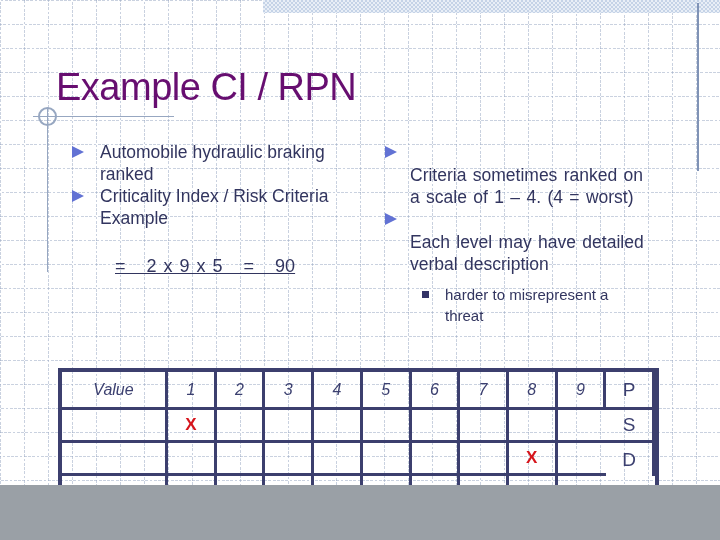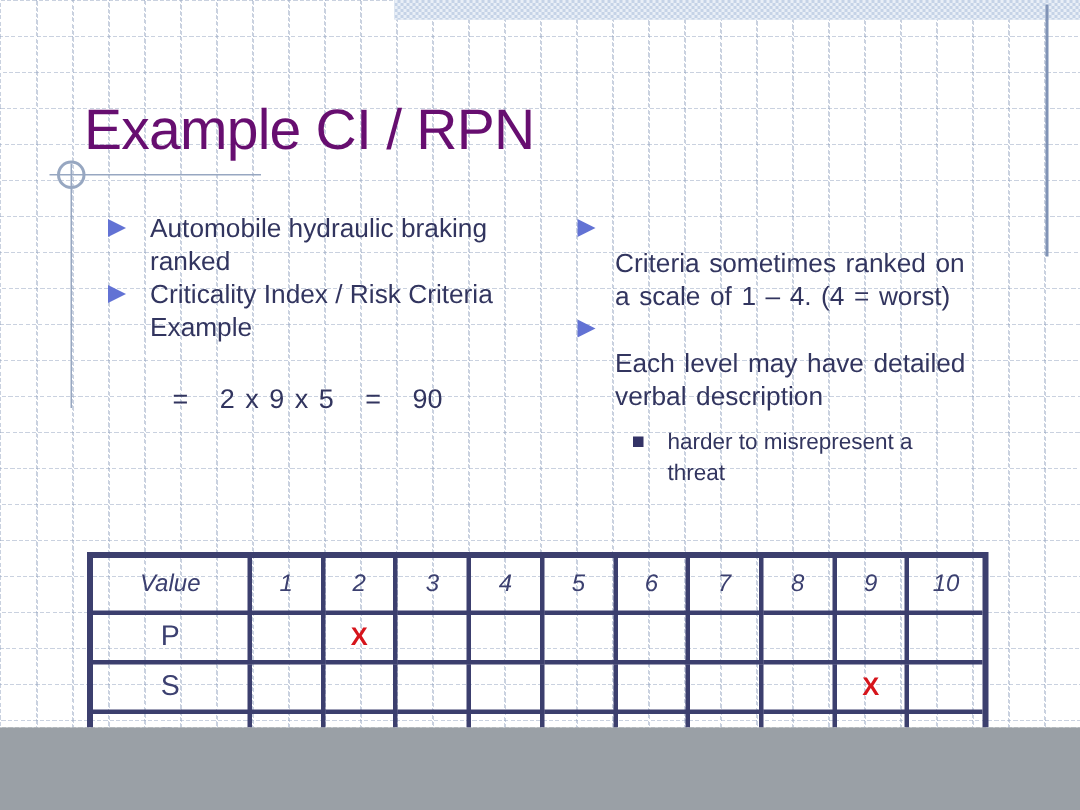--- a/index.html
+++ b/index.html
@@ -42,21 +42,21 @@
     border-left:12px solid #6272d4;
     border-top:6px solid transparent;
     border-bottom:6px solid transparent;
   }
   .b-lines { font-size:17.5px; line-height:22px; }
   .col-right .b-lines { word-spacing:1.5px;margin-top:23px; }
 
   .equation {
     position:absolute; left:115px; top:254px;
     font-size:18px; line-height:24px; color:#32355f;
-    white-space:pre; word-spacing:2px;
+    white-space:pre; word-spacing:2px;text-decoration:underline;
   }
 
   .sub-list { margin-left:37px; margin-top:9px; }
   .sub-item { display:flex; align-items:flex-start; }
   .s-marker { flex:0 0 23px; padding-top:7px; }
   .sq { display:block; width:7px; height:7px; background:#333366; }
   .s-lines { font-size:15px; line-height:21px; }
 
   .ftable {
     position:absolute; left:58px; top:368px; width:601px; height:145px;
@@ -149,21 +149,20 @@
     <div class="cell head">Value</div>
     <div class="cell head">1</div>
     <div class="cell head">2</div>
     <div class="cell head">3</div>
     <div class="cell head">4</div>
     <div class="cell head">5</div>
     <div class="cell head">6</div>
     <div class="cell head">7</div>
     <div class="cell head">8</div>
     <div class="cell head">9</div>
-    <div class="cell head c-last">10</div>
 
     <div class="cell lbl">P</div>
     <div class="cell mark"></div>
     <div class="cell mark">X</div>
     <div class="cell mark"></div>
     <div class="cell mark"></div>
     <div class="cell mark"></div>
     <div class="cell mark"></div>
     <div class="cell mark"></div>
     <div class="cell mark"></div>

